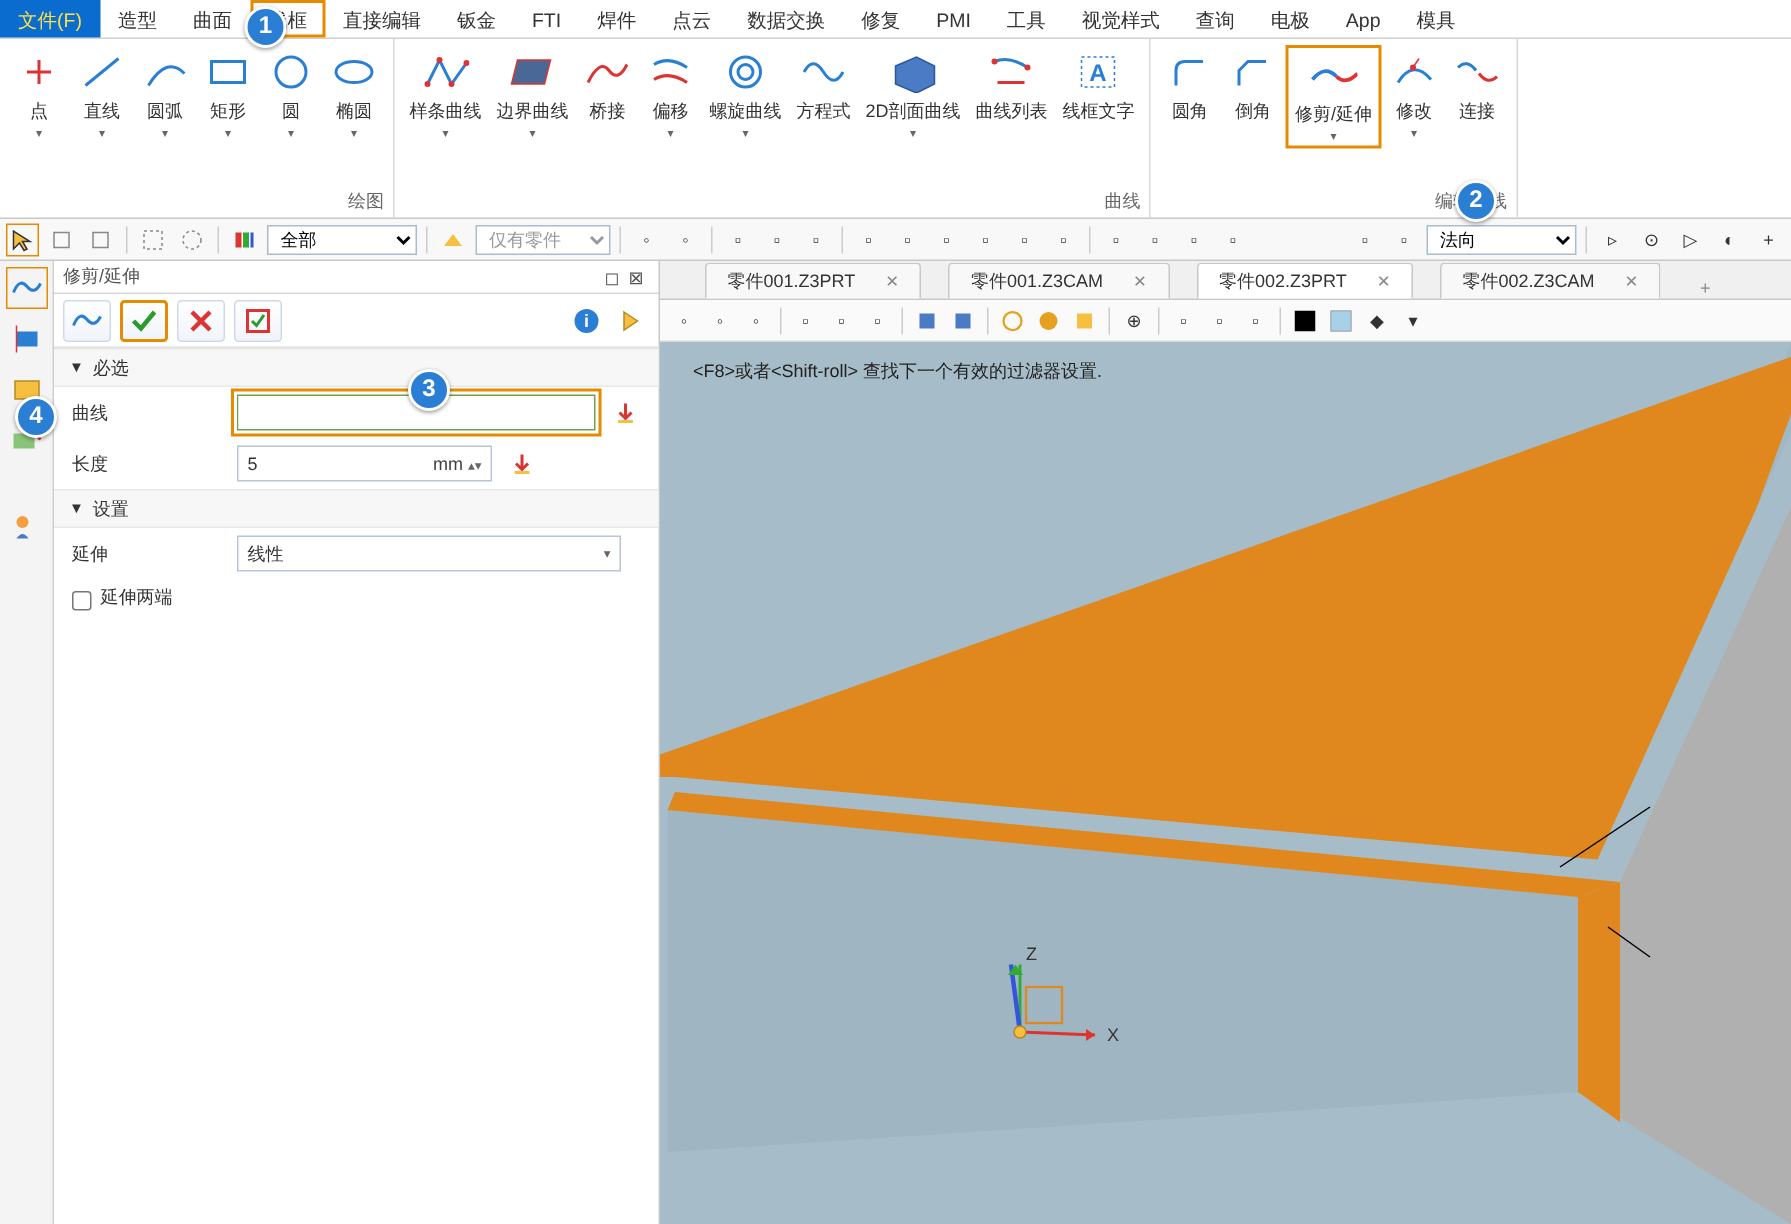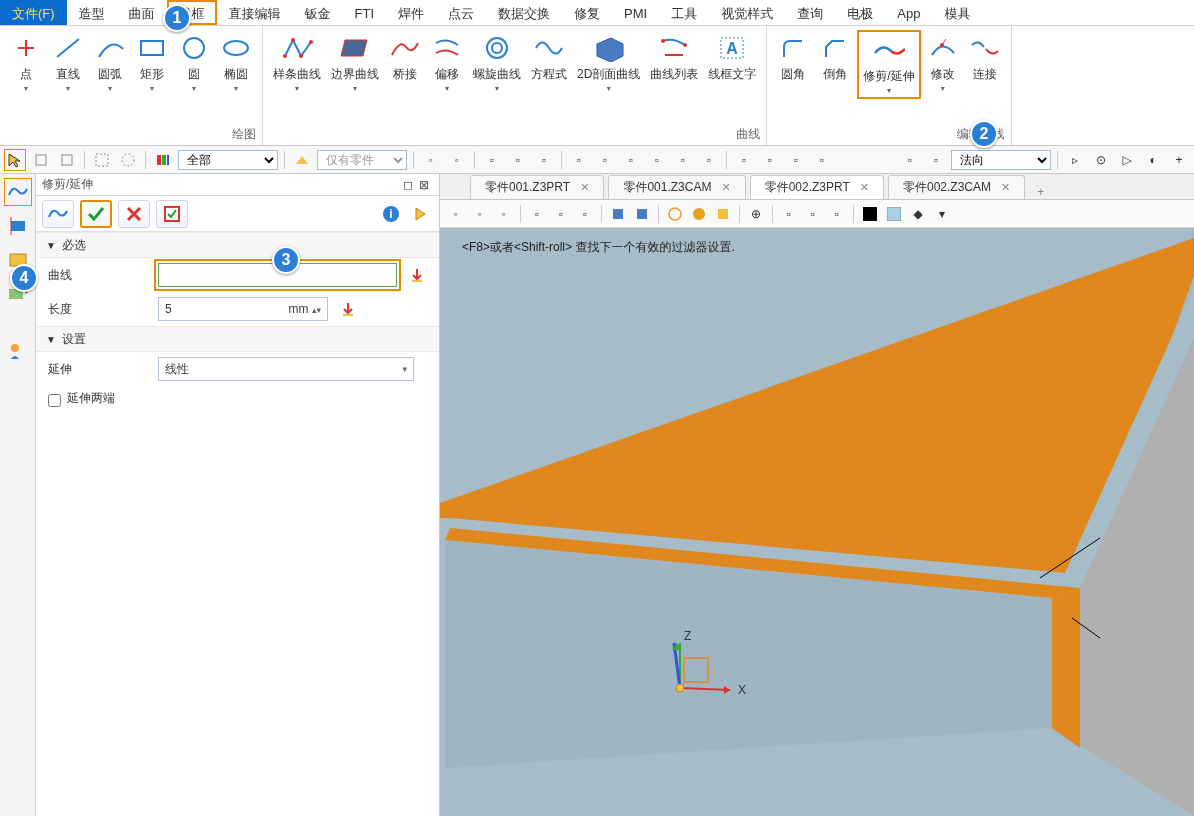--- a/index.html
+++ b/index.html
@@ -36,21 +36,21 @@
 .prop-label{width:100px;font-size:12px;color:#333}
 .prop-input{flex:1;height:24px;border:1px solid #6fa04a;background:#fff;position:relative}
 .prop-input.hl{outline:2px solid #e68a00;outline-offset:2px}
 .prop-input input{width:100%;height:100%;border:none;outline:none;padding:0 6px;font-size:12px}
 .prop-mini{width:20px;height:20px;display:flex;align-items:center;justify-content:center;cursor:default}
 .unit-combo{width:170px;height:24px;border:1px solid #b8c4d8;display:flex;align-items:center;padding:0 6px;justify-content:space-between;background:#fff}
 .unit-append{width:40px;text-align:right;color:#404040}
 .checkbox-row{display:flex;align-items:flex-end;gap:6px;padding:4px 12px;font-size:12px}
 .viewport-area{flex:1;display:flex;flex-direction:column;position:relative}
 .tabs-row{display:flex;height:26px;background:#f0f0f0;border-bottom:1px solid #c8c8c8;align-items:flex-end;padding-left:30px}
-.doc-tab{height:24px;padding:0 14px;border:1px solid #c8c8c8;border-bottom:none;background:#f8f8f8;border-radius:3px 3px 0 0;display:flex;align-items:center;gap:10px;margin-right:4px;font-size:12px;cursor:default}
+.doc-tab{height:24px;padding:0 14px;border:1px solid #c8c8c8;border-bottom:none;background:#f8f8f8;border-radius:3px 3px 0 0;display:flex;align-items:center;gap:20px;margin-right:18px;font-size:12px;cursor:default}
 .doc-tab.active{background:#fff}
 .doc-tab .x{color:#888;font-size:11px}
 .mini-tb{height:28px;display:flex;align-items:center;padding:0 6px;gap:4px;border-bottom:1px solid #d8d8d8;background:#fafafa}
 .mini-tb .mbtn{width:20px;height:20px;display:flex;align-items:center;justify-content:center}
 .canvas{flex:1;position:relative;background:#a0b8c4;overflow:hidden}
 .hint{position:absolute;left:22px;top:10px;font-size:12px;color:#222;line-height:18px}
 .callout{position:absolute;width:28px;height:28px;border-radius:50%;background:#2a7fd4;color:#fff;font-size:16px;font-weight:bold;display:flex;align-items:center;justify-content:center;border:2px solid #fff;box-shadow:0 1px 3px rgba(0,0,0,0.4);z-index:100}
 svg{display:block}
 </style>
 </head>

